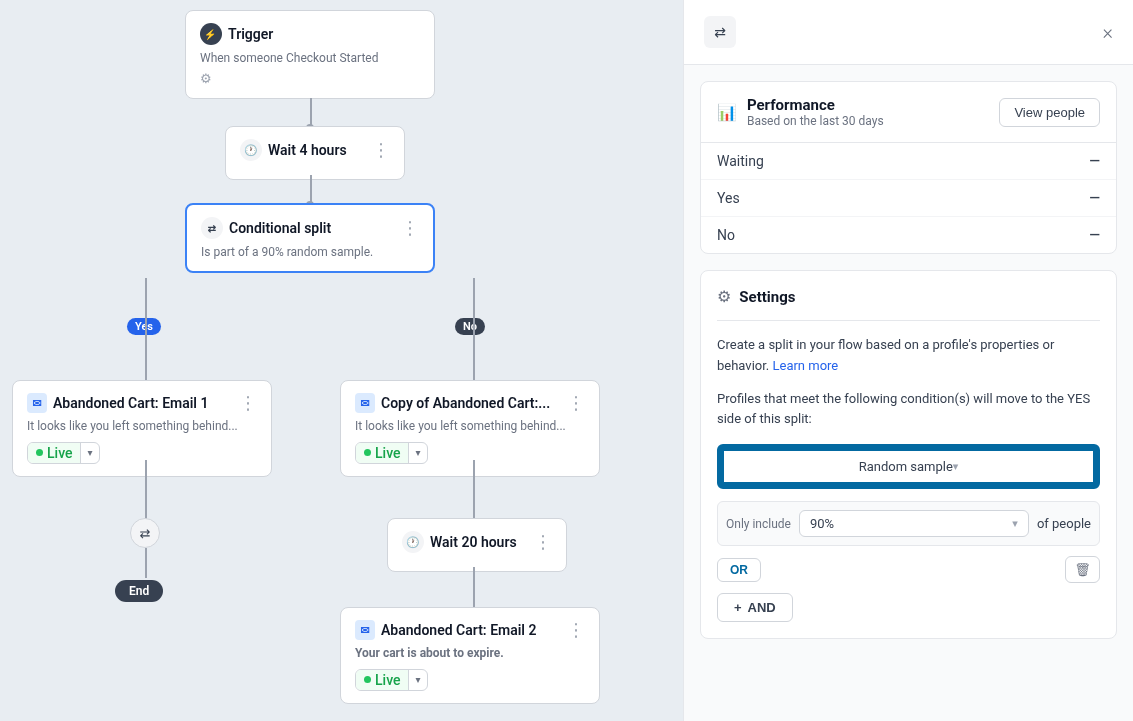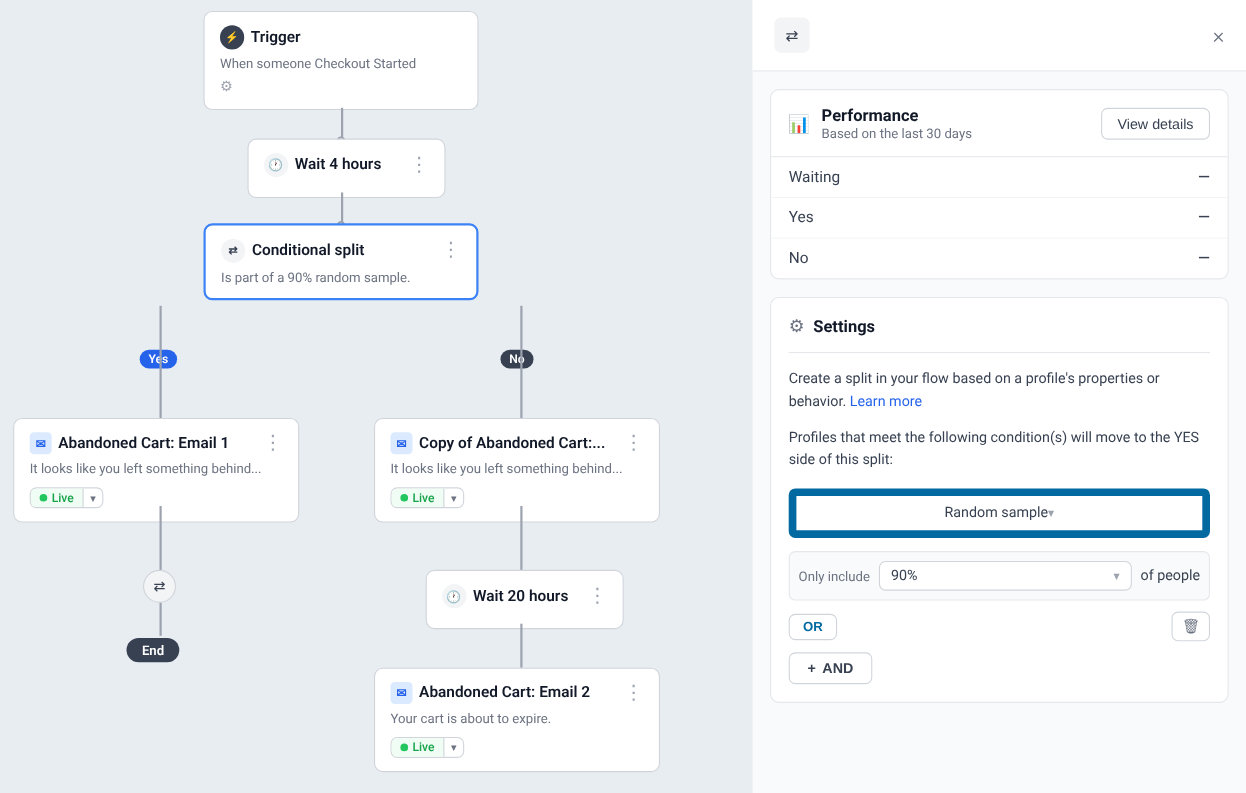--- a/index.html
+++ b/index.html
@@ -119,21 +119,21 @@
       align-items: center;
       border: 1px solid #d1d5db;
       border-radius: 6px;
       overflow: hidden;
     }
     .live-select-badge {
       display: flex;
       align-items: center;
       gap: 4px;
       padding: 2px 8px;
-      font-size: 11px;
+      font-size: 14px;
       color: #16a34a;
       font-weight: 500;
       background: #f0fdf4;
       border-right: 1px solid #d1d5db;
     }
     .live-select-arrow {
       padding: 2px 6px;
       font-size: 10px;
       color: #6b7280;
       cursor: pointer;
@@ -505,21 +505,21 @@
   <div class="flow-connector" style="left:473px; top:567px; height:40px;"></div>
 
   <div class="flow-node" style="left:340px; top:607px; width:260px;">
     <div class="flow-node-header">
       <div class="flow-node-title">
         <div class="email-icon">✉</div>
         <span>Abandoned Cart: Email 2</span>
       </div>
       <div class="flow-node-menu">⋮</div>
     </div>
-    <div class="flow-node-body" style="margin-bottom:8px;">Your cart is about to expire.</div>
+    <div class="flow-node-body" style="margin-bottom:8px;font-weight:bold;">Your cart is about to expire.</div>
     <div class="live-select">
       <div class="live-select-badge">
         <div class="live-dot"></div>
         <span>Live</span>
       </div>
       <div class="live-select-arrow">▾</div>
     </div>
   </div>
 </div>
 
@@ -534,21 +534,21 @@
 
   <div class="panel-section">
     <div class="perf-header">
       <div class="perf-header-left">
         <div class="perf-icon">📊</div>
         <div>
           <div class="perf-title">Performance</div>
           <div class="perf-subtitle">Based on the last 30 days</div>
         </div>
       </div>
-      <button class="view-details-btn">View details</button>
+      <button class="view-details-btn">View people</button>
     </div>
     <div class="perf-row">
       <span class="perf-row-label">Waiting</span>
       <span class="perf-row-value">—</span>
     </div>
     <div class="perf-row">
       <span class="perf-row-label">Yes</span>
       <span class="perf-row-value">—</span>
     </div>
     <div class="perf-row">

